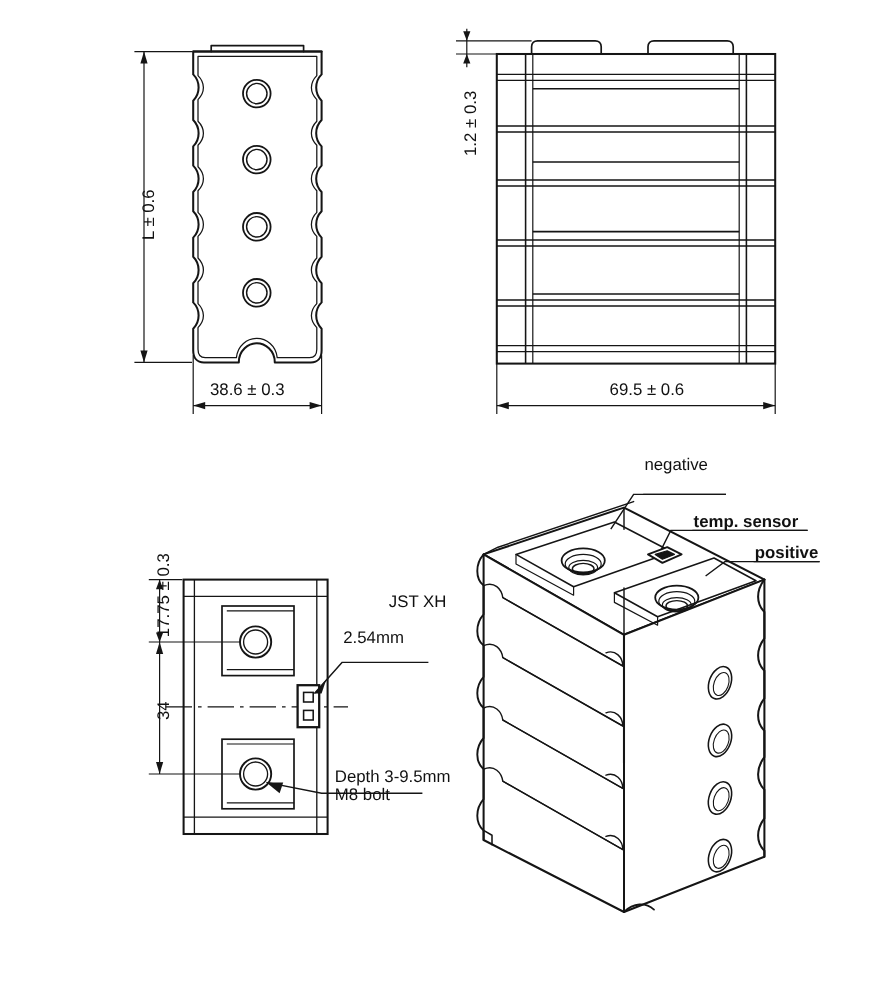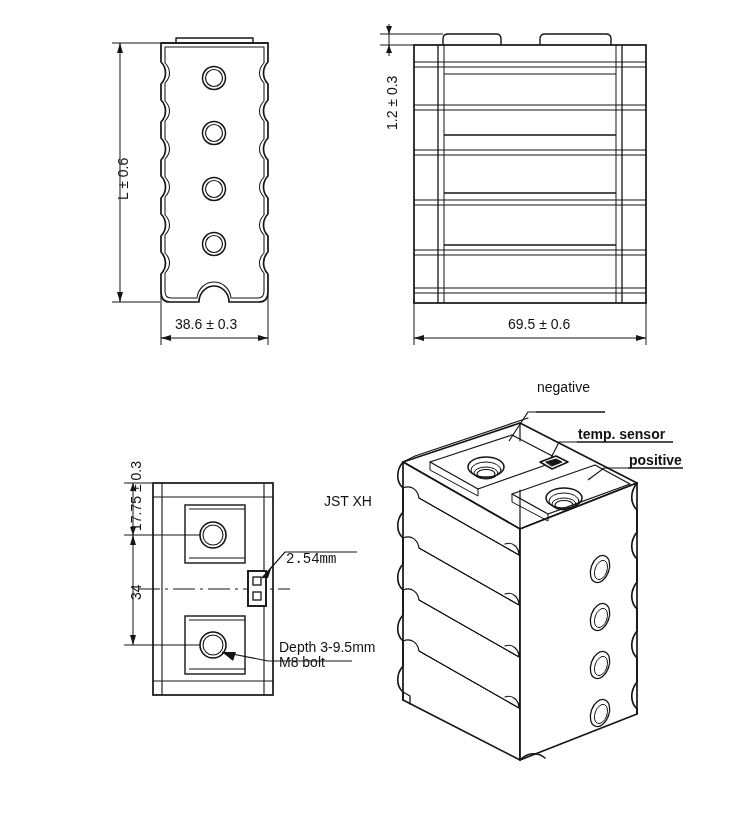--- a/index.html
+++ b/index.html
@@ -329,21 +329,21 @@
 <div class="txt dimtxt rot" style="left:385px; top:130px;">1.2 ± 0.3</div>
 
 <div class="txt dimtxt" style="left:508px; top:317px;">69.5 ± 0.6</div>
 
 <div class="txt dimtxt rot" style="left:129px; top:531px;">17.75 ± 0.3</div>
 
 <div class="txt dimtxt rot" style="left:129px; top:600px;">34</div>
 
 <div class="txt lbl" style="left:286px; top:494px;margin-left:38px;">JST XH</div>
 
-<div class="txt lbl" style="left:286px; top:552px;font-family:Liberation Mono, monospace;">2.54mm</div>
+<div class="txt lbl" style="left:286px; top:524px;">2.54mm</div>
 
 <div class="txt lbl" style="left:279px; top:655px;">M8 bolt</div>
 
 <div class="txt lbl" style="left:279px; top:640px;">Depth 3-9.5mm</div>
 
 <div class="txt lbl" style="left:537px; top:380px;text-align:right;">negative</div>
 
 <div class="txt lbl" style="left:578px; top:427px;font-weight:bold;">temp. sensor</div>
 
 <div class="txt lbl" style="left:629px; top:453px;font-weight:bold;">positive</div>

